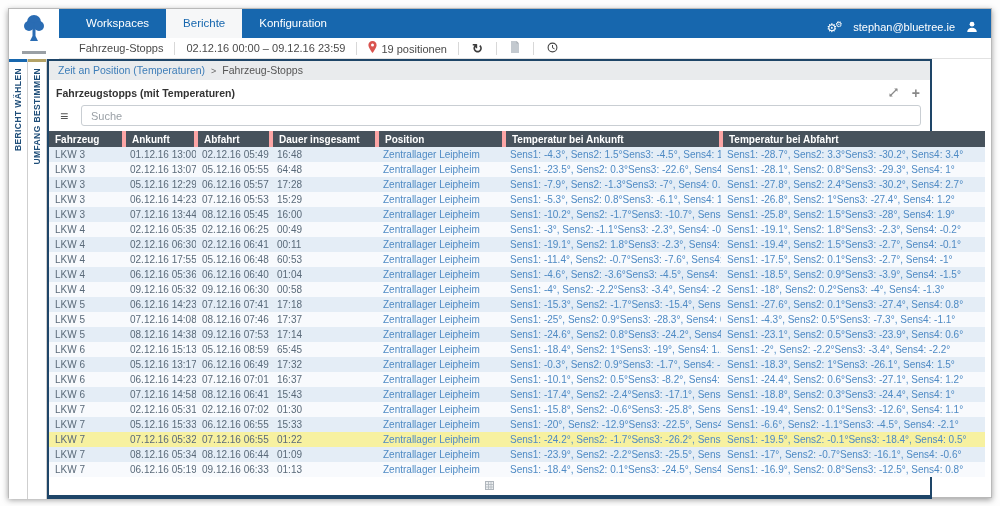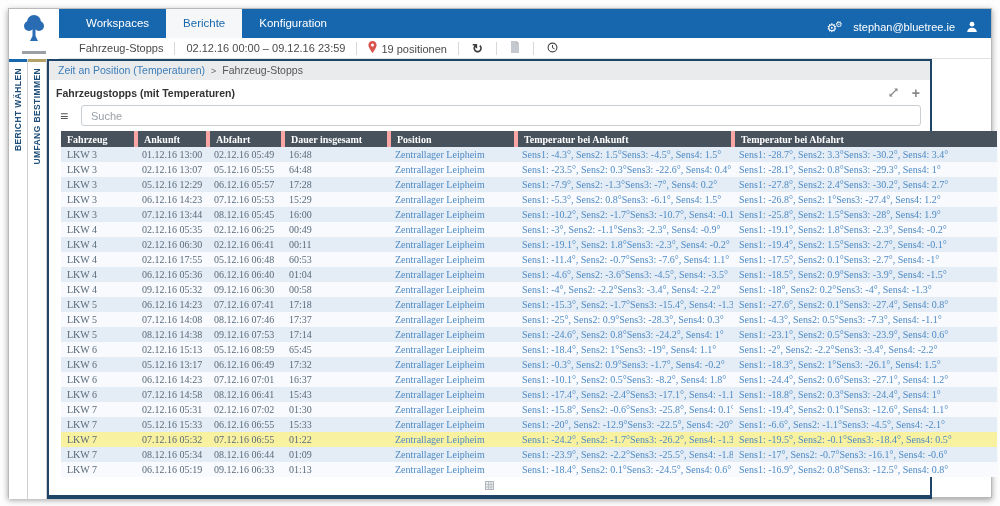--- a/index.html
+++ b/index.html
@@ -56,21 +56,21 @@
   .panel-icons { display:flex; align-items:center; gap:13px; }
   .plus-glyph { font-size:14px; font-weight:bold; color:#888; line-height:1; cursor:pointer; }
   .icon-btn { cursor:pointer; display:flex; align-items:center; }
 
   .search-row { display:flex; align-items:center; gap:7px; margin-top:4px; padding:0 9px 0 5px; height:23px; }
   .menu-btn { background:none; border:none; font-size:14px; color:#555; width:20px; cursor:pointer; line-height:1; }
   .search-input { flex:1; height:21px; border:1px solid #c9ced3; border-radius:3px; padding:0 9px; font-size:11px; color:#555;
                   font-family:"Liberation Sans","DejaVu Sans",sans-serif; outline:none; }
   .search-input::placeholder { color:#9aa0a6; }
 
-  table.grid { table-layout:fixed; border-collapse:collapse; width:936px; margin:4px 0 0 12px;font-family:Liberation Serif, serif; }
+  table.grid { table-layout:fixed; border-collapse:collapse; width:936px; margin:4px 0 0 0; }
   .grid th { background:#47525c; color:#fff; font-size:10px; font-weight:bold; text-align:left;
              padding:0 0 0 6px; height:16px; white-space:nowrap; overflow:hidden; border-left:4px solid #fca5a5; cursor:pointer; }
   .grid th:first-child { border-left:none; }
   .grid td { font-size:10px; height:15px; line-height:15px; padding:0 0 0 6px; white-space:nowrap; overflow:hidden; }
   .grid tbody tr:nth-child(odd)  { background:#e4edf6; }
   .grid tbody tr:nth-child(even) { background:#f8fafd; }
   .grid tbody tr.highlighted { background:#f7f1a0 !important; }
   .c-dark { color:#5a6a79; }
   .c-link { color:#4e8ac4; cursor:pointer; }
   .c-temp { color:#4e8ac4; }

